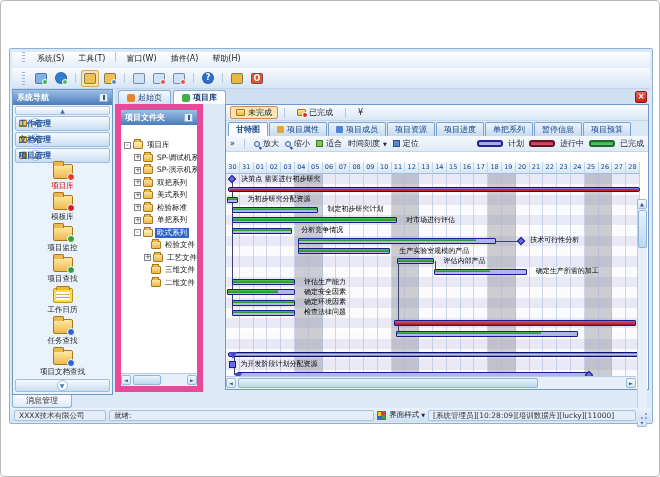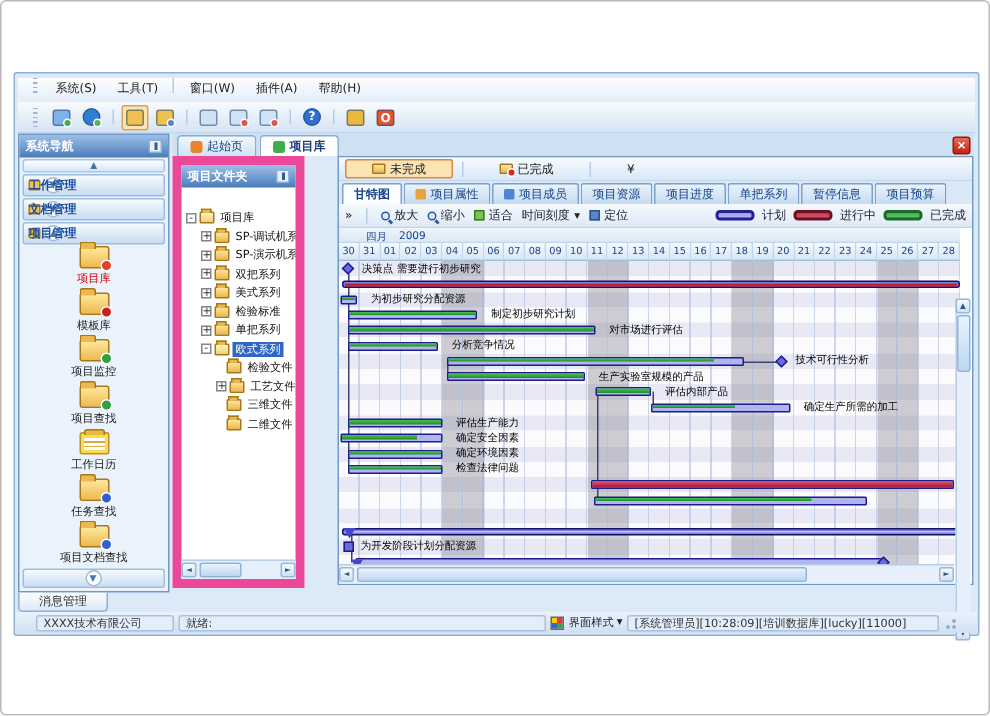--- a/index.html
+++ b/index.html
@@ -52,21 +52,21 @@
   .trow{height:12.5px;display:flex;align-items:center;white-space:nowrap;font-size:7.5px;color:#111;}
   .texp{width:7px;height:7px;border:1px solid #848484;background:#fff;font-size:7px;line-height:5px;text-align:center;color:#333;margin-right:2px;flex:none;}
   .tfold{width:10px;height:8px;background:linear-gradient(#ffe39a,#eab84e);border:1px solid #a87818;border-radius:1px;margin-right:2px;flex:none;position:relative;}
   .tfold::before{content:"";position:absolute;left:0;top:-3px;width:5px;height:2px;background:#eab84e;border:1px solid #a87818;border-bottom:none;}
   .tlabel{padding:0 2px;}
   .tlabel.sel{background:#2f66c5;color:#fff;}
   .tree-hscroll{position:absolute;left:0;right:0;bottom:0;height:13px;background:#e7f0fa;border-top:1px solid #b7cde6;}
   
   #rightpanel{position:absolute;left:215px;top:55px;right:3px;bottom:33px;background:#f4f8fd;border:1px solid #6f97c8;}
   #filterbar{position:absolute;left:0;right:0;top:0;height:16px;background:linear-gradient(#f8fbfe,#d9e7f6);border-bottom:1px solid #c2d5ea;display:flex;align-items:center;padding-left:4px;gap:3px;}
-  .fbtn{height:13px;display:flex;align-items:center;gap:3px;font-size:8px;color:#222;padding:0 17px;border:1px solid transparent;border-radius:2px;}
+  .fbtn{height:13px;display:flex;align-items:center;gap:3px;font-size:8px;color:#222;padding:0 5px;border:1px solid transparent;border-radius:2px;}
   .fbtn.sel{background:#fbe3b3;border-color:#cf8b4b;}
   .ffold{width:9px;height:7px;background:linear-gradient(#ffe39a,#eab84e);border:1px solid #a87818;border-radius:1px;position:relative;}
   .ffold .fb{position:absolute;right:-3px;bottom:-3px;width:6px;height:6px;border-radius:50%;background:#d42a1e;border:1px solid #fff;}
   
   #ctabs{position:absolute;left:0;right:0;top:16px;height:15px;background:#dbe8f6;display:flex;align-items:flex-end;padding-left:2px;gap:1px;}
   .ctab{height:14px;display:flex;align-items:center;gap:3px;padding:0 7px;font-size:8px;color:#15428b;background:linear-gradient(#eaf3fc,#c6dbf0);border:1px solid #7ba2cf;border-bottom:none;border-radius:2px 2px 0 0;}
   .ctab.active{background:#fbfdff;font-weight:bold;}
   .ctab .cico{width:7px;height:7px;border-radius:1px;}
   
   #gtoolbar{position:absolute;left:0;right:0;top:31px;height:16px;background:linear-gradient(#f5f9fd,#dfeaf7);border-bottom:1px solid #c2d5ea;display:flex;align-items:center;padding:0 4px;font-size:8px;color:#223;gap:6px;}
@@ -101,21 +101,21 @@
   .gflag{position:absolute;width:0;height:0;border-left:4px solid transparent;border-right:4px solid transparent;border-top:7px solid #4646c8;}
   .glink{position:absolute;height:1px;background:#3c4370;}
   .glabel{position:absolute;font-size:7px;color:#000;white-space:nowrap;line-height:9px;}
   
   .vscroll{position:absolute;right:1px;top:47px;width:10px;height:228px;background:#e7f0fa;border-left:1px solid #b7cde6;}
   .sbtn{position:absolute;width:10px;height:10px;background:linear-gradient(#f6fafd,#cfe2f4);border:1px solid #9ab8dc;border-radius:2px;font-size:5px;color:#33557f;text-align:center;line-height:9px;}
   .sthumb{position:absolute;background:linear-gradient(#e9f3fc,#bcd7f0);border:1px solid #8fb4da;border-radius:2px;}
   .hscroll{position:absolute;left:0;right:12px;bottom:0;height:13px;background:#e7f0fa;border-top:1px solid #b7cde6;}
   
   #bottomtab{position:absolute;left:2px;top:346px;width:60px;height:13px;background:linear-gradient(#fdfdfe,#dce9f7);border:1px solid #8fb0d6;border-top:none;border-radius:0 0 3px 3px;font-size:8px;color:#333;text-align:center;line-height:12px;}
-  #statusbar{position:absolute;left:1px;right:1px;top:359px;height:14px;background:linear-gradient(#eaf2fb,#cfe0f2);display:flex;align-items:center;gap:3px;padding:0 13px;}
+  #statusbar{position:absolute;left:1px;right:1px;top:359px;height:14px;background:linear-gradient(#eaf2fb,#cfe0f2);display:flex;align-items:center;gap:3px;padding:0 3px;}
   .stbox{height:11px;border:1px solid #a8c2dd;border-radius:2px;background:#e4eefa;font-size:7.5px;color:#333;line-height:10px;padding:0 4px;white-space:nowrap;overflow:hidden;}
   #style-ic{width:9px;height:9px;background:conic-gradient(#e33 0 25%,#3a3 0 50%,#36c 0 75%,#fc0 0);border:1px solid #667;}
   #grip-br{width:9px;height:9px;background:
     radial-gradient(circle at 7px 7px,#8fa9c6 1px,transparent 1.4px),
     radial-gradient(circle at 7px 3px,#8fa9c6 1px,transparent 1.4px),
     radial-gradient(circle at 3px 7px,#8fa9c6 1px,transparent 1.4px);}
 </style>
 </head>
 <body>
 
@@ -402,24 +402,20 @@
           <div id="legend">
             <div class="lchip" style="background: linear-gradient(rgb(155, 160, 236), rgba(255, 255, 255, 0.2)), rgb(155, 160, 236); border: 2px solid rgb(35, 35, 143);"></div>
             <div class="llabel">计划</div>
             <div class="lchip" style="background: linear-gradient(rgb(192, 54, 82), rgba(255, 255, 255, 0.2)), rgb(192, 54, 82); border: 2px solid rgb(111, 16, 34);"></div>
             <div class="llabel">进行中</div>
             <div class="lchip" style="background: linear-gradient(rgb(61, 176, 75), rgba(255, 255, 255, 0.2)), rgb(61, 176, 75); border: 2px solid rgb(26, 106, 40);"></div>
             <div class="llabel">已完成</div>
           </div>
         </div>
       <div id="gantt">
-        <div id="g-month">
-          <span style="left:18px;">四月</span>
-          <span style="left:40px;">2009</span>
-        </div>
         <div id="g-days">
             <div class="dcell">30</div>
             <div class="dcell">31</div>
             <div class="dcell">01</div>
             <div class="dcell">02</div>
             <div class="dcell">03</div>
             <div class="dcell">04</div>
             <div class="dcell">05</div>
             <div class="dcell">06</div>
             <div class="dcell">07</div>

